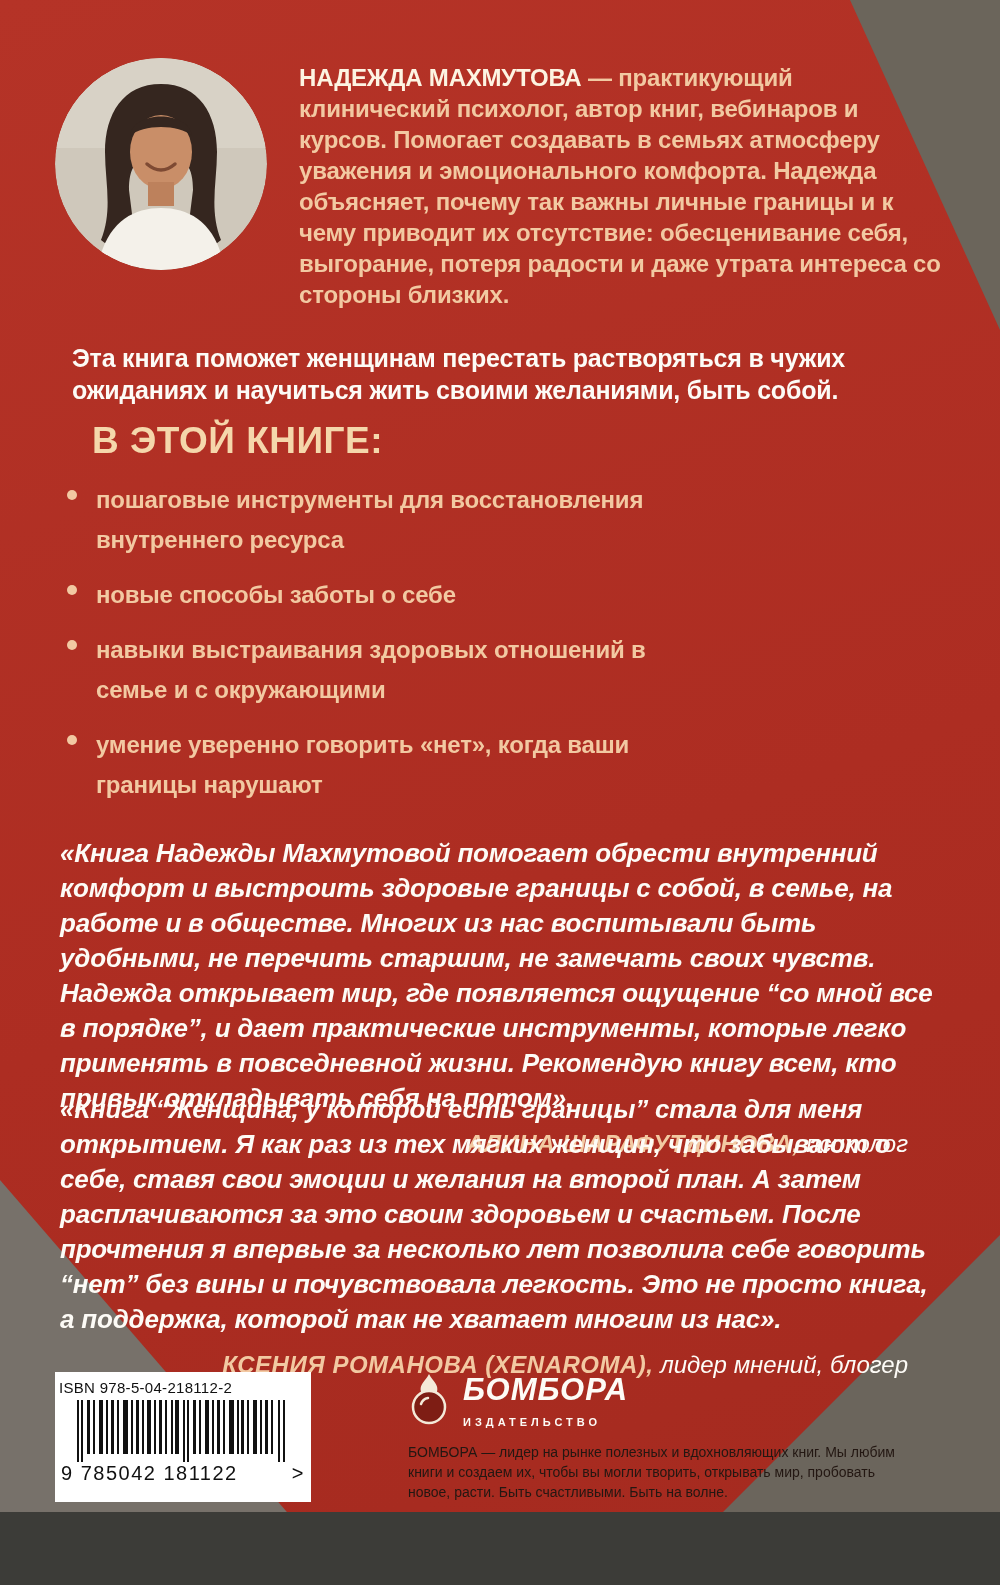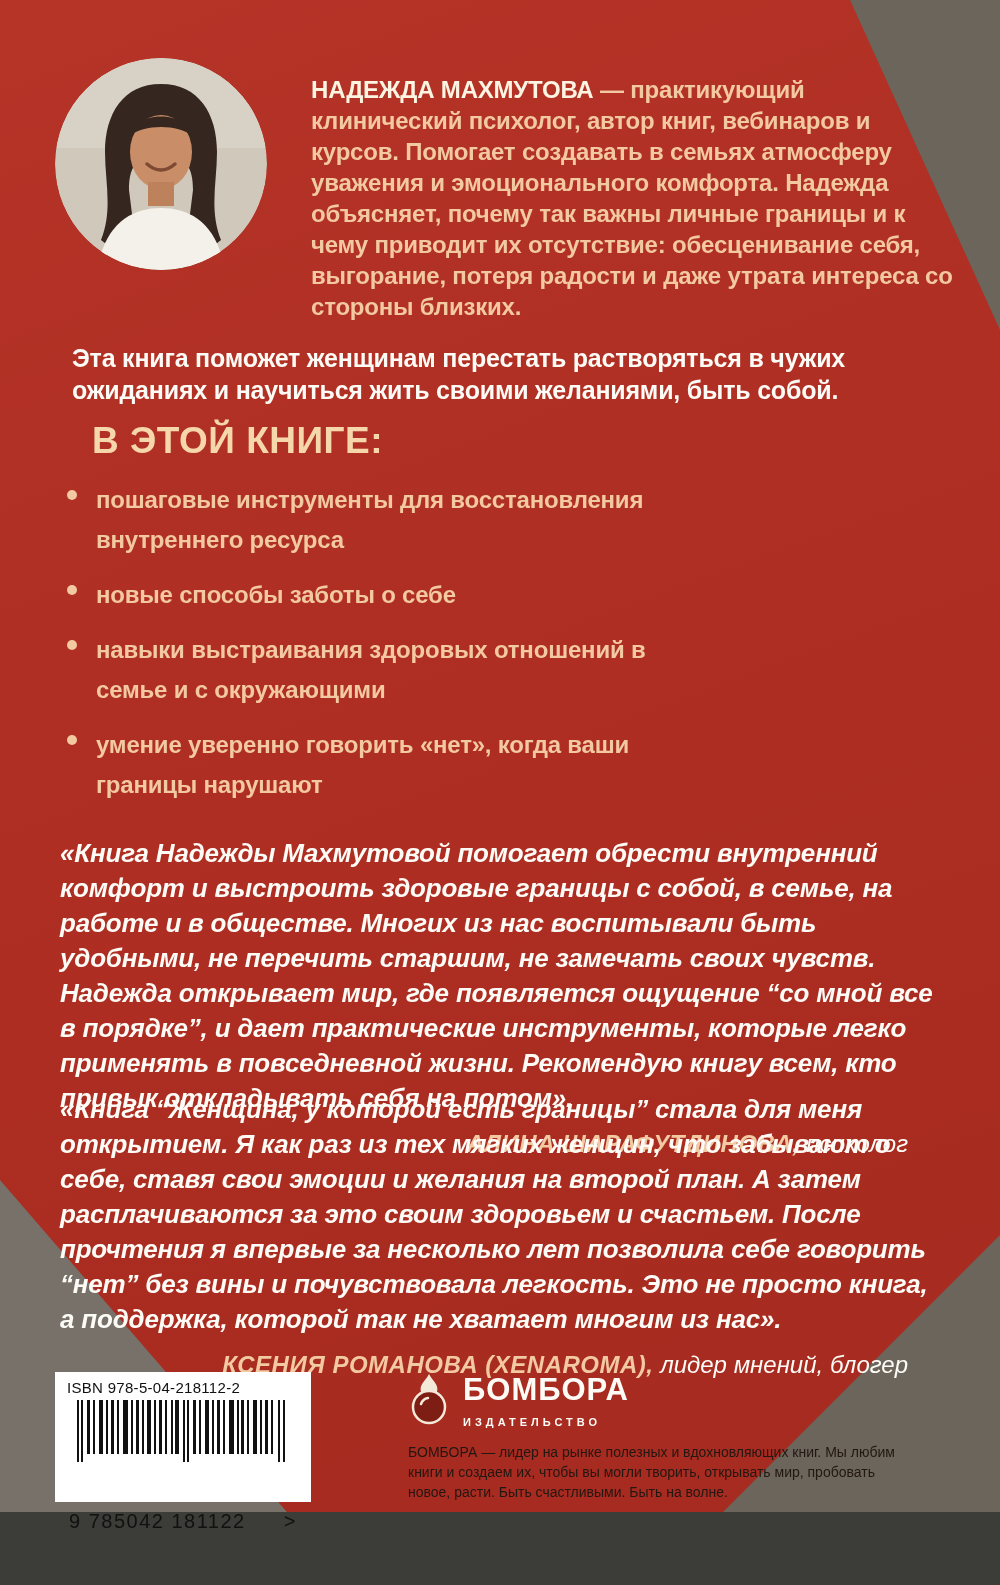--- a/index.html
+++ b/index.html
@@ -20,21 +20,21 @@
   .tri-br { right:0; bottom:0; width:350px; height:350px; background:#6b655c;
             clip-path:polygon(100% 0,0 100%,100% 100%); }
   .bottom-strip { position:absolute; left:0; bottom:0; width:100%; height:73px; background:#3c3c38; }
 
   
   .photo { position:absolute; left:55px; top:58px; width:212px; height:212px;
            border-radius:50%; overflow:hidden; }
   .photo svg { display:block; width:100%; height:100%; }
   .author-text { position:absolute; left:295px; top:58px; width:648px;
                  font-size:24px; font-weight:700; line-height:31px;
-                 letter-spacing:-0.2px; color:#f2c9a2; margin:16px; }
+                 letter-spacing:-0.2px; color:#f2c9a2; margin:4px; }
   .author-name { color:#fdf4e2; }
 
   .intro { position:absolute; left:60px; top:330px; width:885px; margin:12px;
            font-size:25px; font-weight:700; line-height:32px;
            color:#fdfbf6; letter-spacing:-0.2px; }
 
   
   .contents { position:absolute; left:60px; top:420px; width:700px; }
   .contents h2 { margin:0 0 18px 32px; font-size:37px; font-weight:700;
                  letter-spacing:0.5px; color:#f5d7ab; }
@@ -50,30 +50,30 @@
   .quote-1 { top:836px; }
   .quote-2 { top:1092px; }
   .quote { margin:0; font-style:italic; font-weight:600; font-size:26px;
            line-height:35px; color:#fdfbf6; letter-spacing:-0.2px; }
   .attribution { margin:14px 40px 0 0; text-align:right; font-style:italic;
                  font-size:24px; color:#fdfbf6; }
   .attr-name { color:#f2c9a2; font-weight:700; letter-spacing:0.5px; }
 
   
   .barcode-box { position:absolute; left:55px; top:1372px; width:256px; height:130px;
-                 background:#ffffff; box-sizing:border-box; padding:7px 12px 6px; }
+                 background:#ffffff; box-sizing:border-box; padding:7px 4px 6px; }
   .isbn { font-size:15px; color:#111; letter-spacing:0.3px; }
   .barcode { display:block; margin:4px auto 0; }
   .barcode-digits { display:flex; justify-content:space-between; align-items:flex-end;
-                    padding:0 2px; font-size:20px; color:#111; letter-spacing:1.5px;margin-top:48px; }
+                    padding:0 2px; font-size:20px; color:#111; letter-spacing:1.5px; }
 
   .publisher { position:absolute; left:408px; top:1372px; width:500px; }
   .pub-head { display:flex; align-items:center; gap:13px; }
   .logo-icon svg { display:block; }
-  .pub-name { font-size:31px; font-weight:700; color:#fdfbf6; letter-spacing:1px; }
+  .pub-name { font-size:31px; font-weight:700; color:#fdfbf6; letter-spacing:1px;font-style:italic; }
   .pub-sub { font-size:11px; font-weight:700; color:#fdfbf6; letter-spacing:4px; margin-top:8px; }
   .pub-desc { margin:14px 0 0; width:490px; font-size:14px; line-height:20px;
               color:#231712; font-weight:500; }
 </style>
 </head>
 <body>
 
 <div class="cover">
 
   <div class="tri tri-tr"></div>

